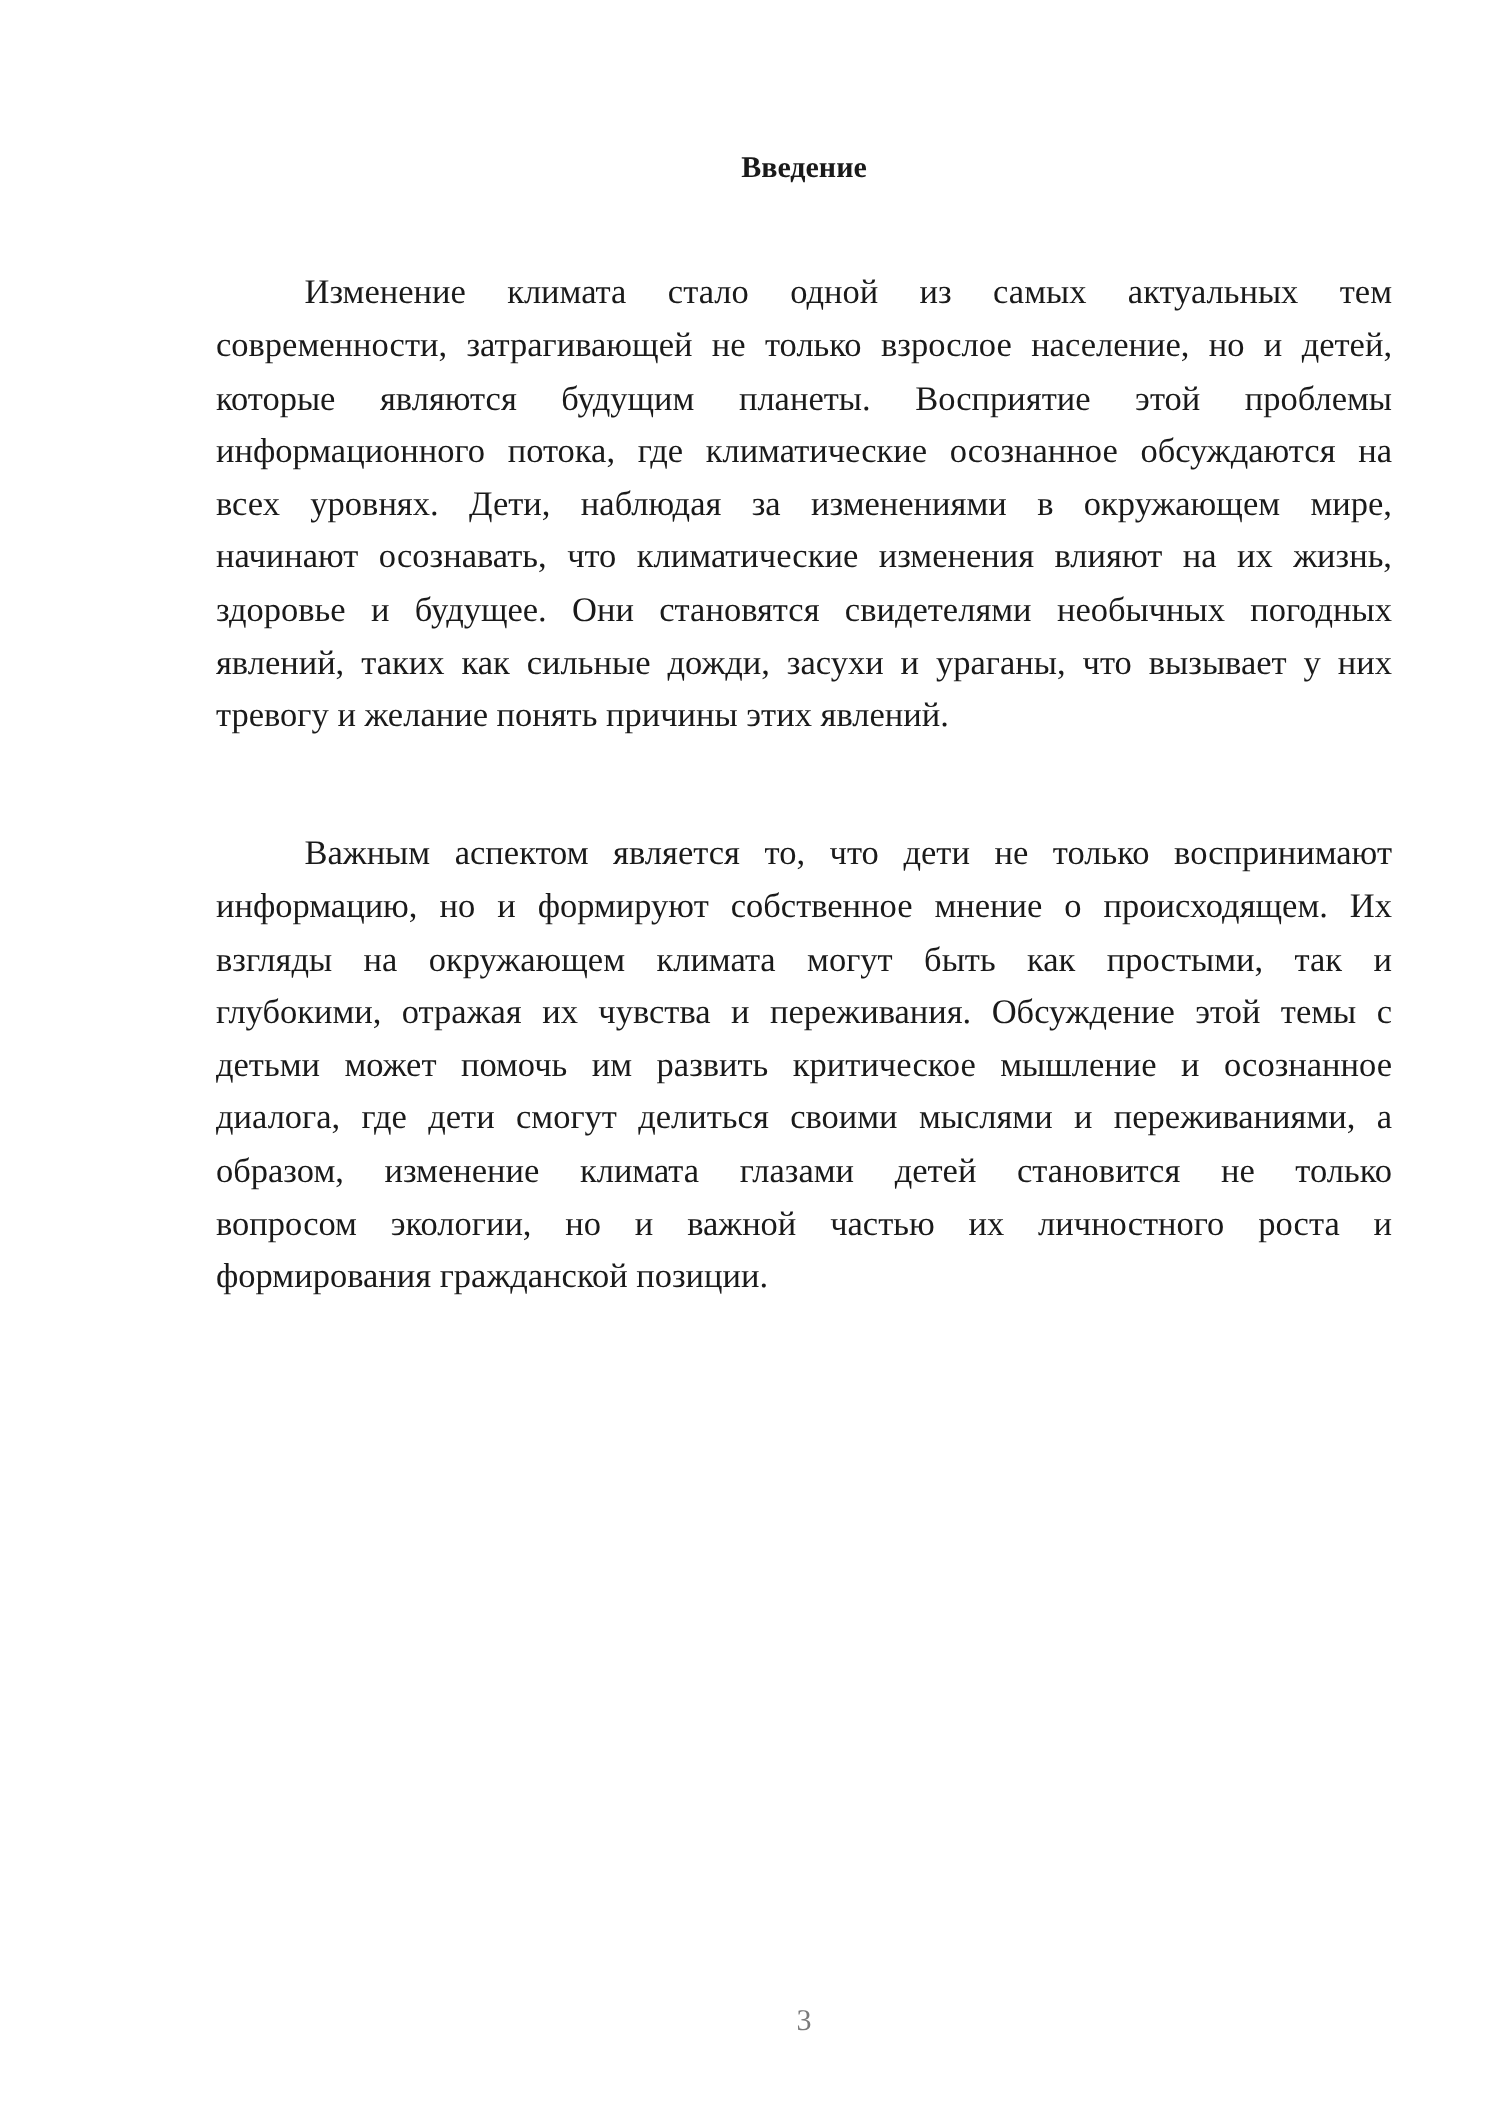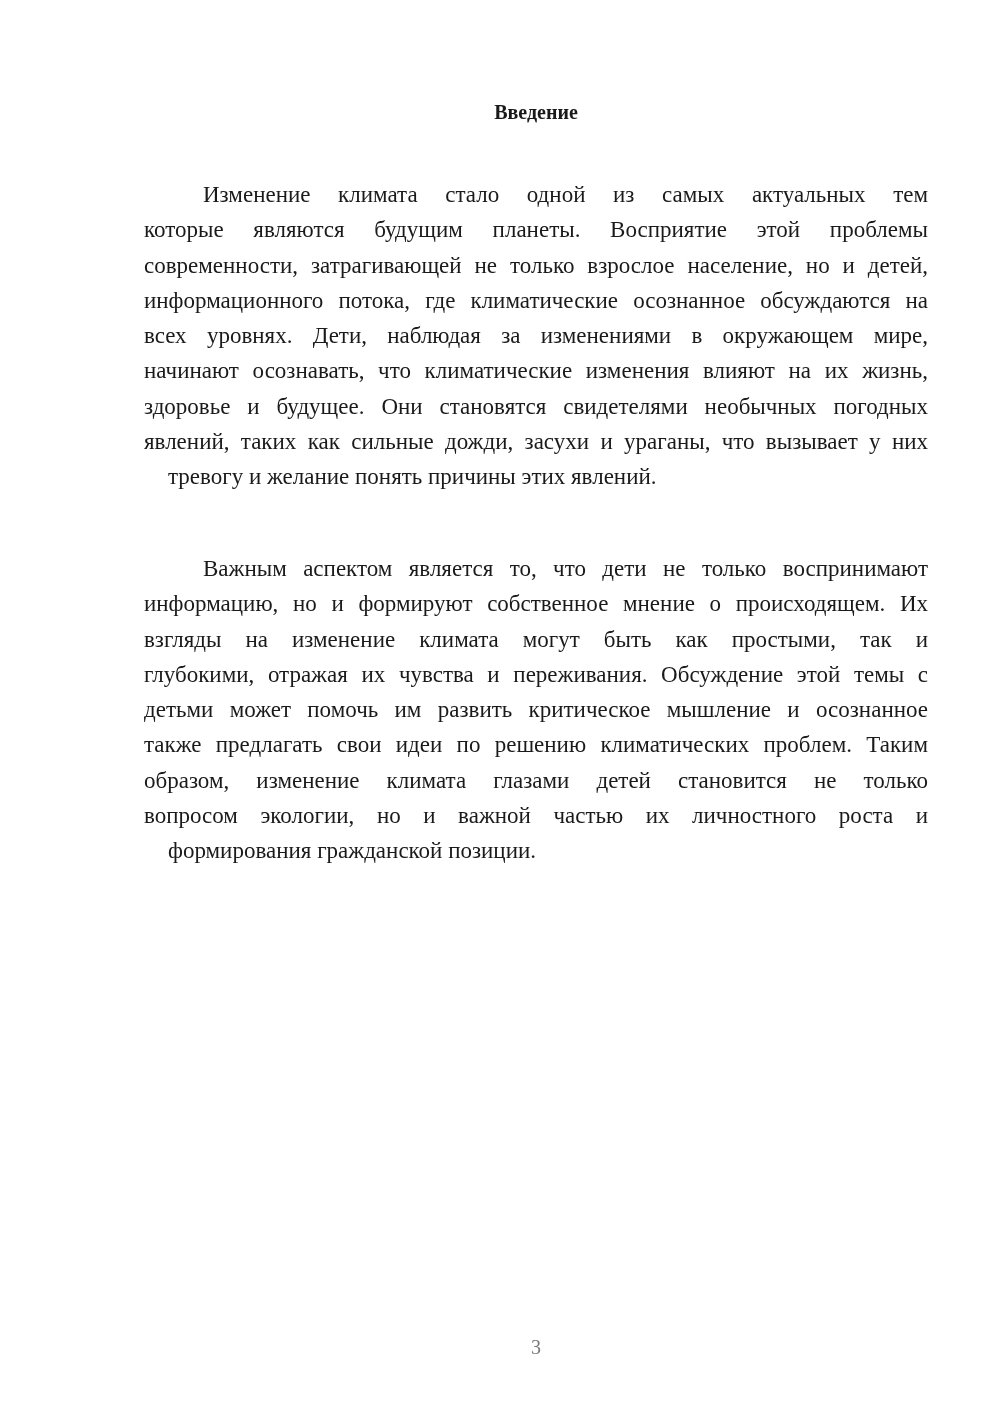--- a/index.html
+++ b/index.html
@@ -48,21 +48,20 @@
       text-align-last: justify;
       overflow: visible;
     }
     .line.indent {
       padding-left: 59px;
       margin-top: 35px;
     }
     .line.last {
       text-align: right;
       text-align-last: left;
-      margin-left: 24px;
     }
     #p1 { top: 142px; }
     #p2 { top: 516px; }
     .page-number {
       position: absolute;
       left: 0;
       width: 1072px;
       top: 1334px;
       text-align: center;
       font-size: 20px;
@@ -72,37 +71,37 @@
   </style>
 </head>
 <body>
 
 <div class="page">
 
   <div class="title">Введение</div>
 
   <div class="para" id="p1">
     <span class="line indent">Изменение климата стало одной из самых актуальных тем</span>
+    <span class="line">современности, затрагивающей не только взрослое население, но и детей,</span>
     <span class="line">которые являются будущим планеты. Восприятие этой проблемы</span>
-    <span class="line">современности, затрагивающей не только взрослое население, но и детей,</span>
     <span class="line">информационного потока, где климатические осознанное обсуждаются на</span>
     <span class="line">всех уровнях. Дети, наблюдая за изменениями в окружающем мире,</span>
     <span class="line">начинают осознавать, что климатические изменения влияют на их жизнь,</span>
     <span class="line">здоровье и будущее. Они становятся свидетелями необычных погодных</span>
     <span class="line">явлений, таких как сильные дожди, засухи и ураганы, что вызывает у них</span>
     <span class="line last">тревогу и желание понять причины этих явлений.</span>
   </div>
 
   <div class="para" id="p2">
     <span class="line indent">Важным аспектом является то, что дети не только воспринимают</span>
     <span class="line">информацию, но и формируют собственное мнение о происходящем. Их</span>
-    <span class="line">взгляды на изменение климата могут быть как простыми, так и</span>
+    <span class="line">взгляды на окружающем климата могут быть как простыми, так и</span>
     <span class="line">глубокими, отражая их чувства и переживания. Обсуждение этой темы с</span>
     <span class="line">детьми может помочь им развить критическое мышление и осознанное</span>
-    <span class="line">также предлагать свои идеи по решению климатических проблем. Таким</span>
+    <span class="line">диалога, где дети смогут делиться своими мыслями и переживаниями, а</span>
     <span class="line">образом, изменение климата глазами детей становится не только</span>
     <span class="line">вопросом экологии, но и важной частью их личностного роста и</span>
     <span class="line last">формирования гражданской позиции.</span>
   </div>
 
   <div class="page-number">3</div>
 
 </div>
 
 </body></html>

